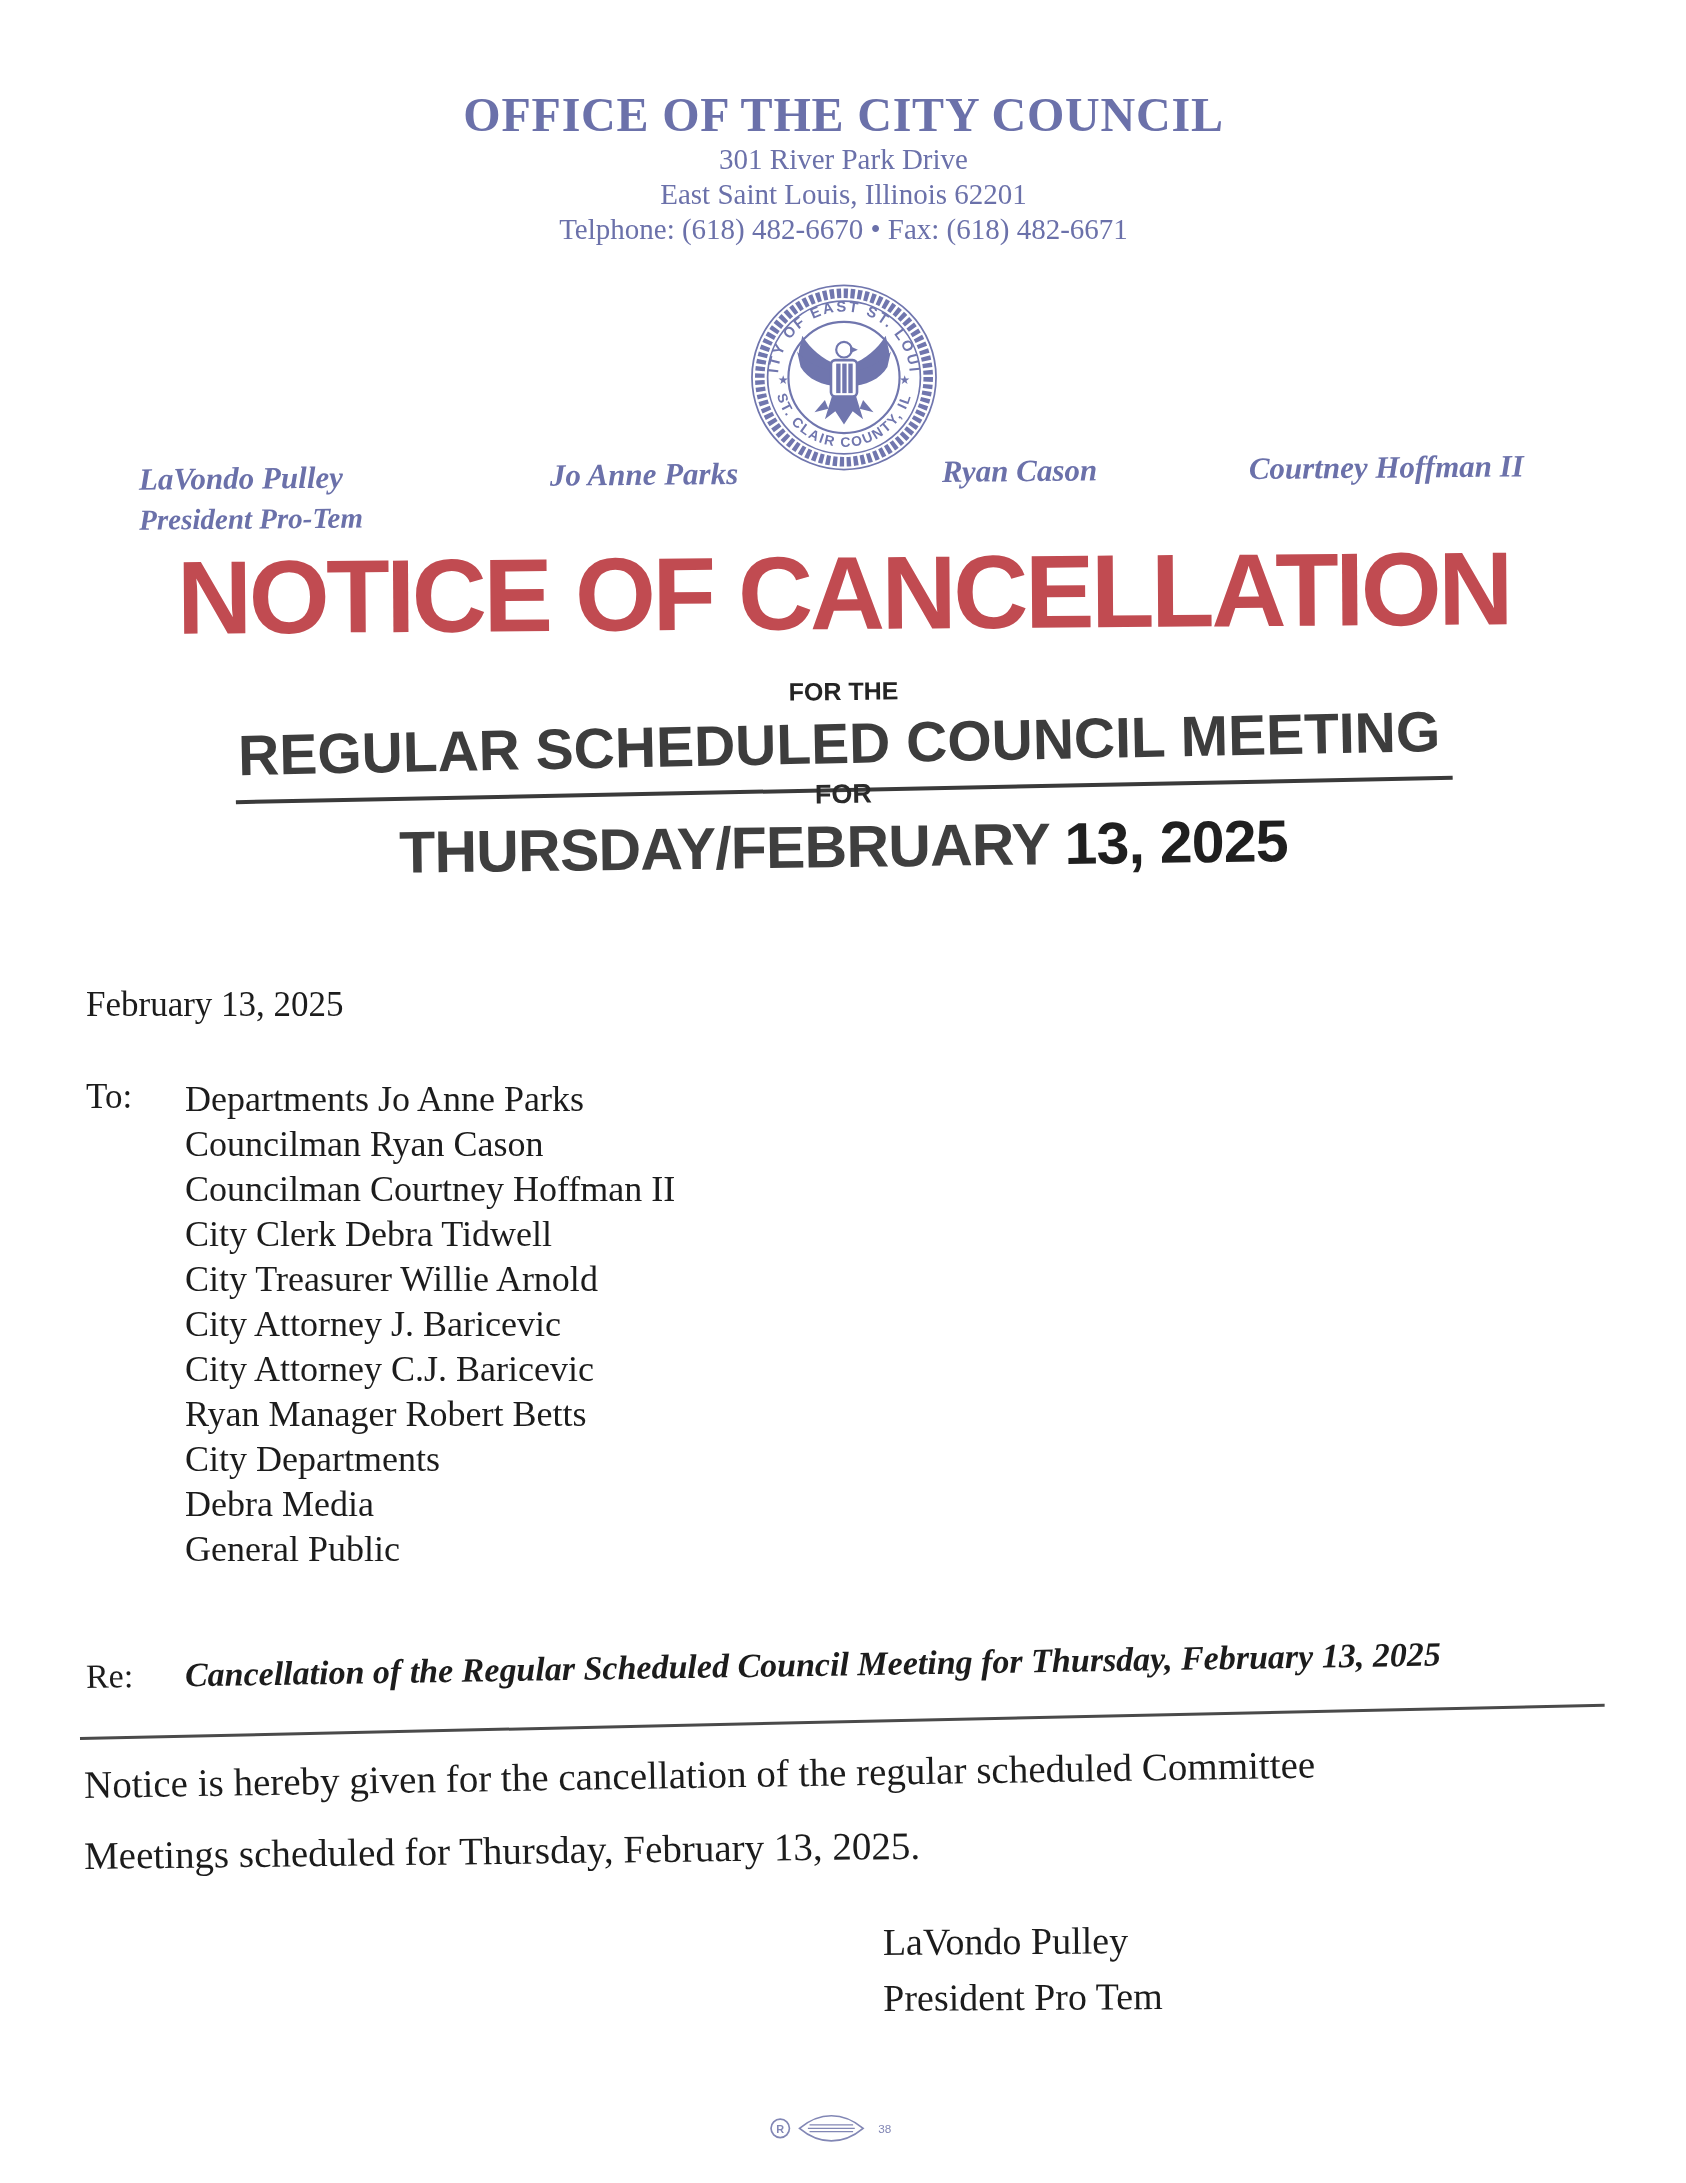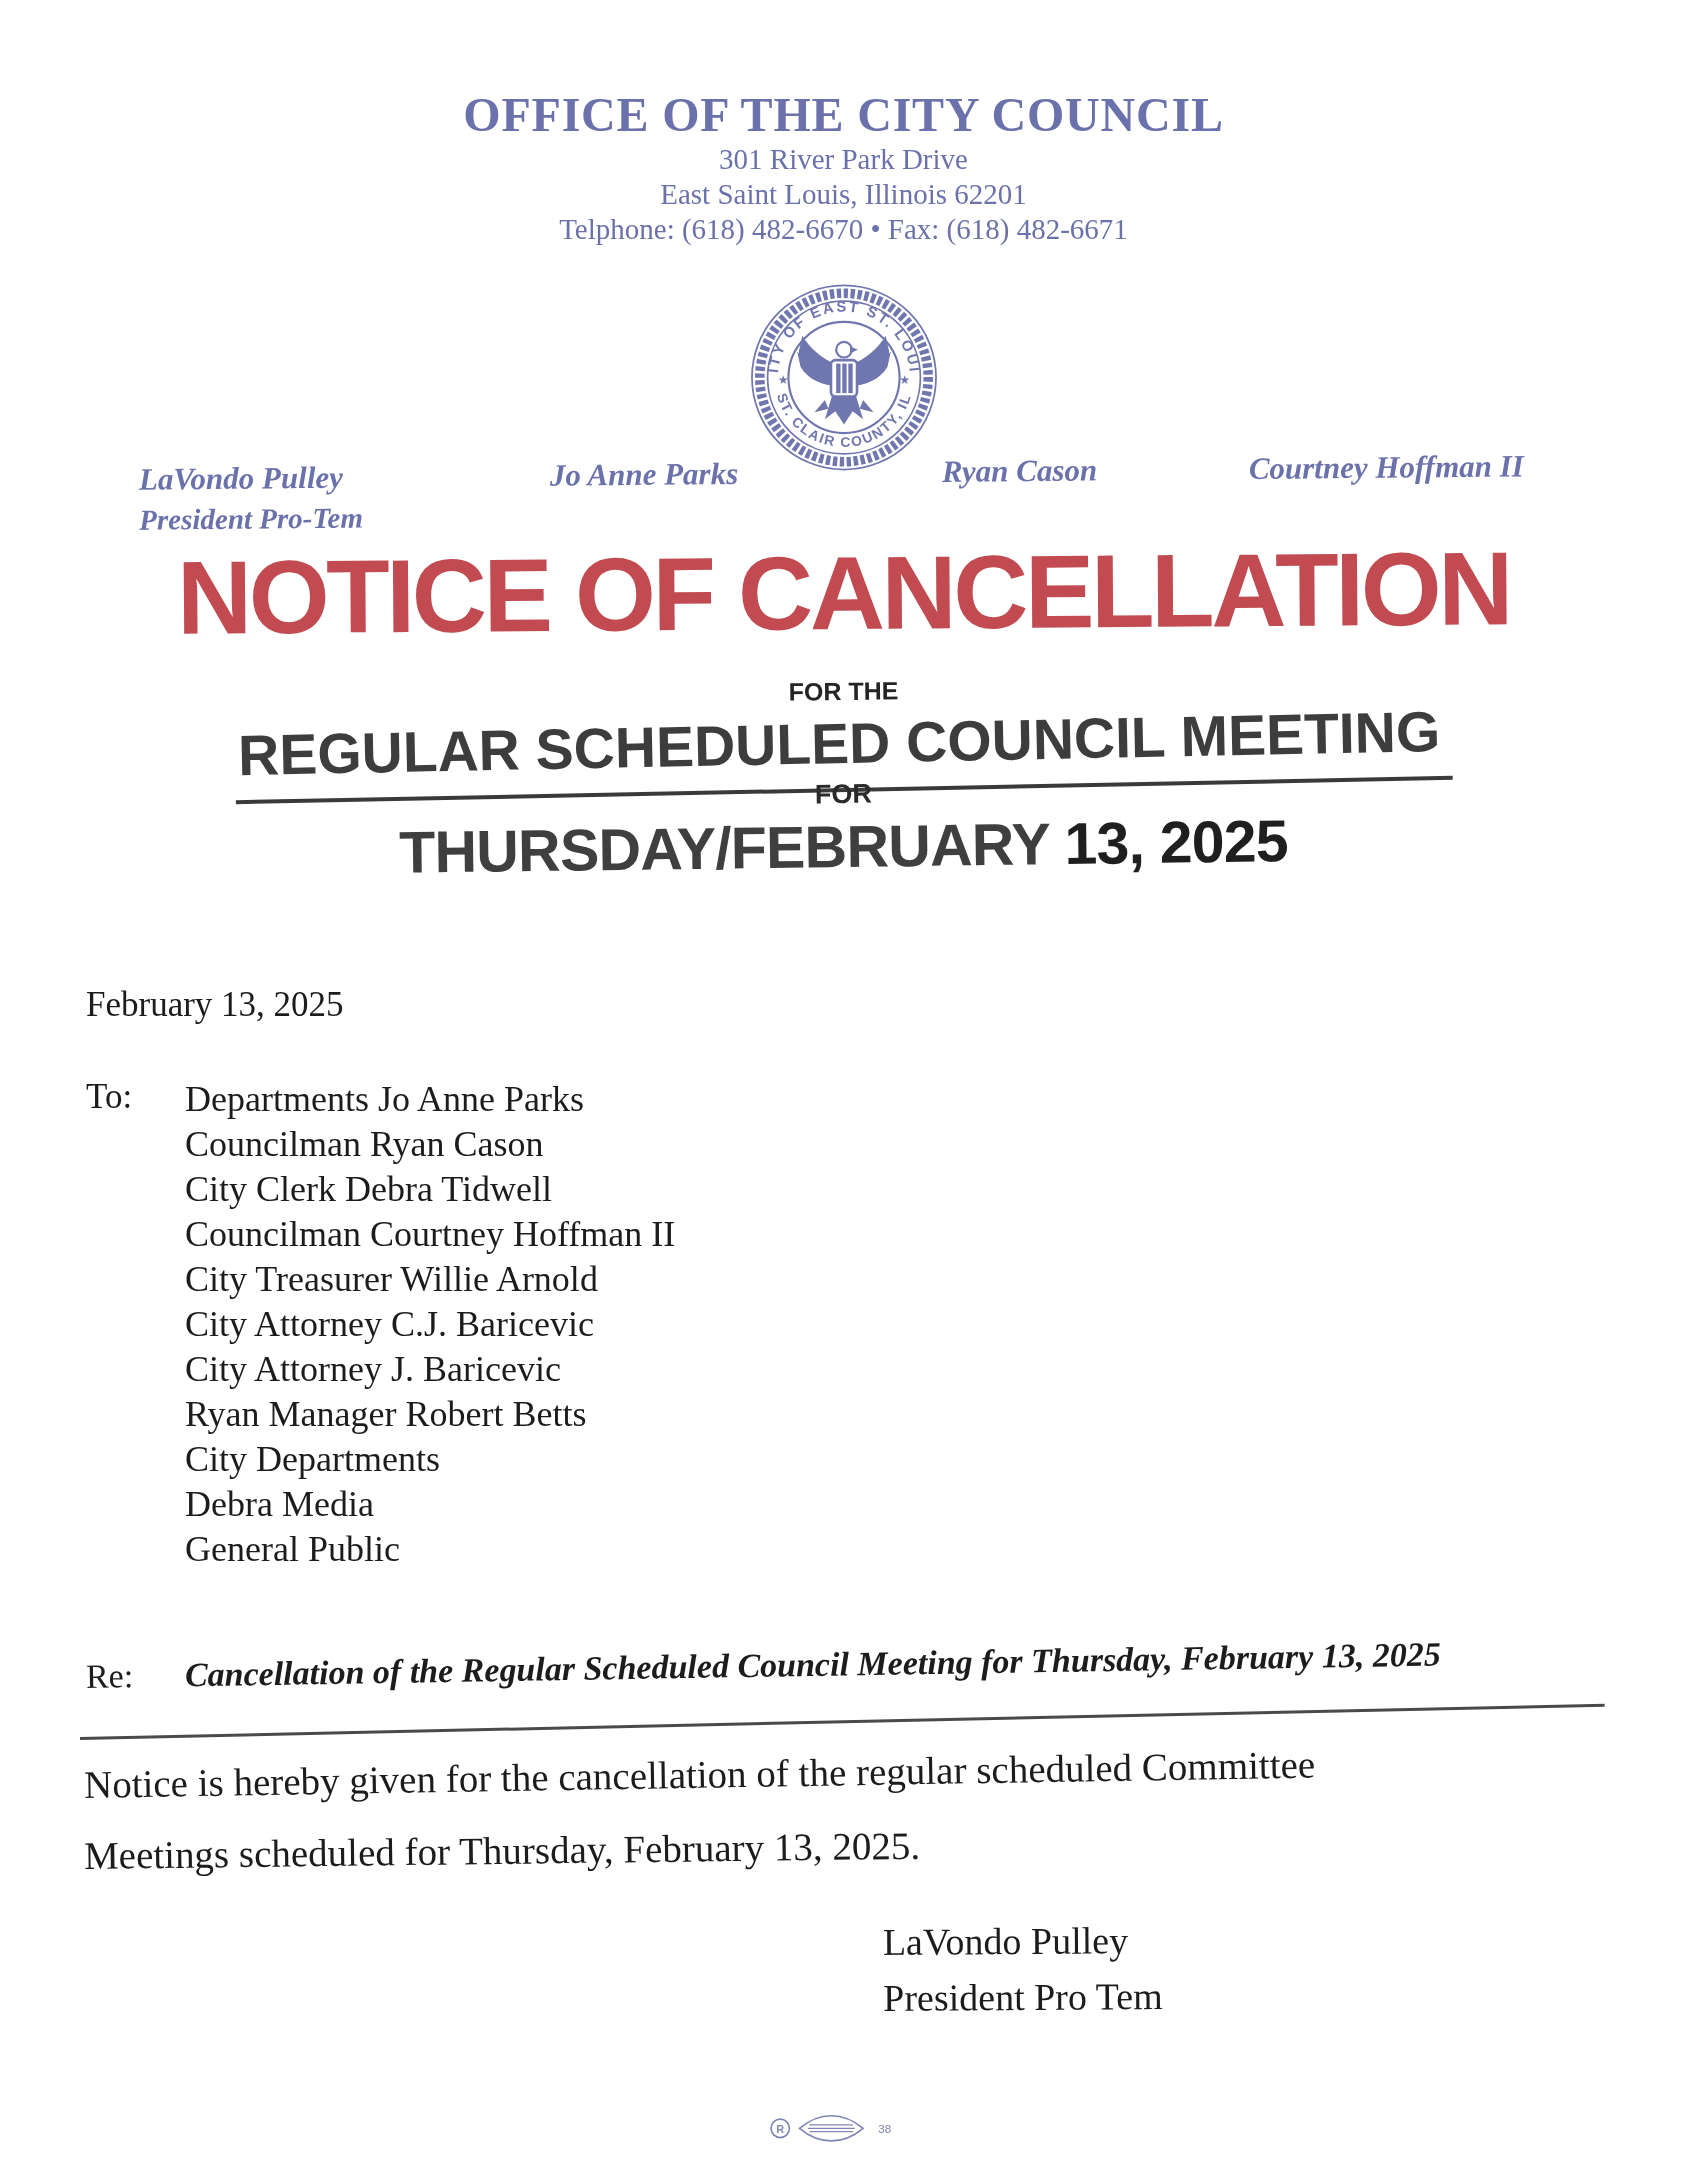--- a/index.html
+++ b/index.html
@@ -131,25 +131,25 @@
   <div class="for2 sans" data-interactable="false">FOR</div>
   <div class="thursday-line sans" data-interactable="false"><span data-interactable="false">THURSDAY/FEBRUARY </span><span class="darker" data-interactable="false">13, 2025</span></div>
 
   <div class="date-line" data-interactable="false">February 13, 2025</div>
 
   <div class="to-block" data-interactable="false">
     <div class="to-label" data-interactable="false">To:</div>
     <div class="recipients" data-interactable="false">
       <div data-interactable="false">Departments Jo Anne Parks</div>
       <div data-interactable="false">Councilman Ryan Cason</div>
+      <div data-interactable="false">Councilman Courtney Hoffman II</div>
       <div data-interactable="false">City Clerk Debra Tidwell</div>
-      <div data-interactable="false">Councilman Courtney Hoffman II</div>
       <div data-interactable="false">City Treasurer Willie Arnold</div>
+      <div data-interactable="false">City Attorney J. Baricevic</div>
       <div data-interactable="false">City Attorney C.J. Baricevic</div>
-      <div data-interactable="false">City Attorney J. Baricevic</div>
       <div data-interactable="false">Ryan Manager Robert Betts</div>
       <div data-interactable="false">City Departments</div>
       <div data-interactable="false">Debra Media</div>
       <div data-interactable="false">General Public</div>
     </div>
   </div>
 
   <div class="re-block" data-interactable="false">
     <div class="re-label" data-interactable="false">Re:</div>
     <div class="re-text" data-interactable="false">Cancellation of the Regular Scheduled Council Meeting for Thursday, February 13, 2025</div>

